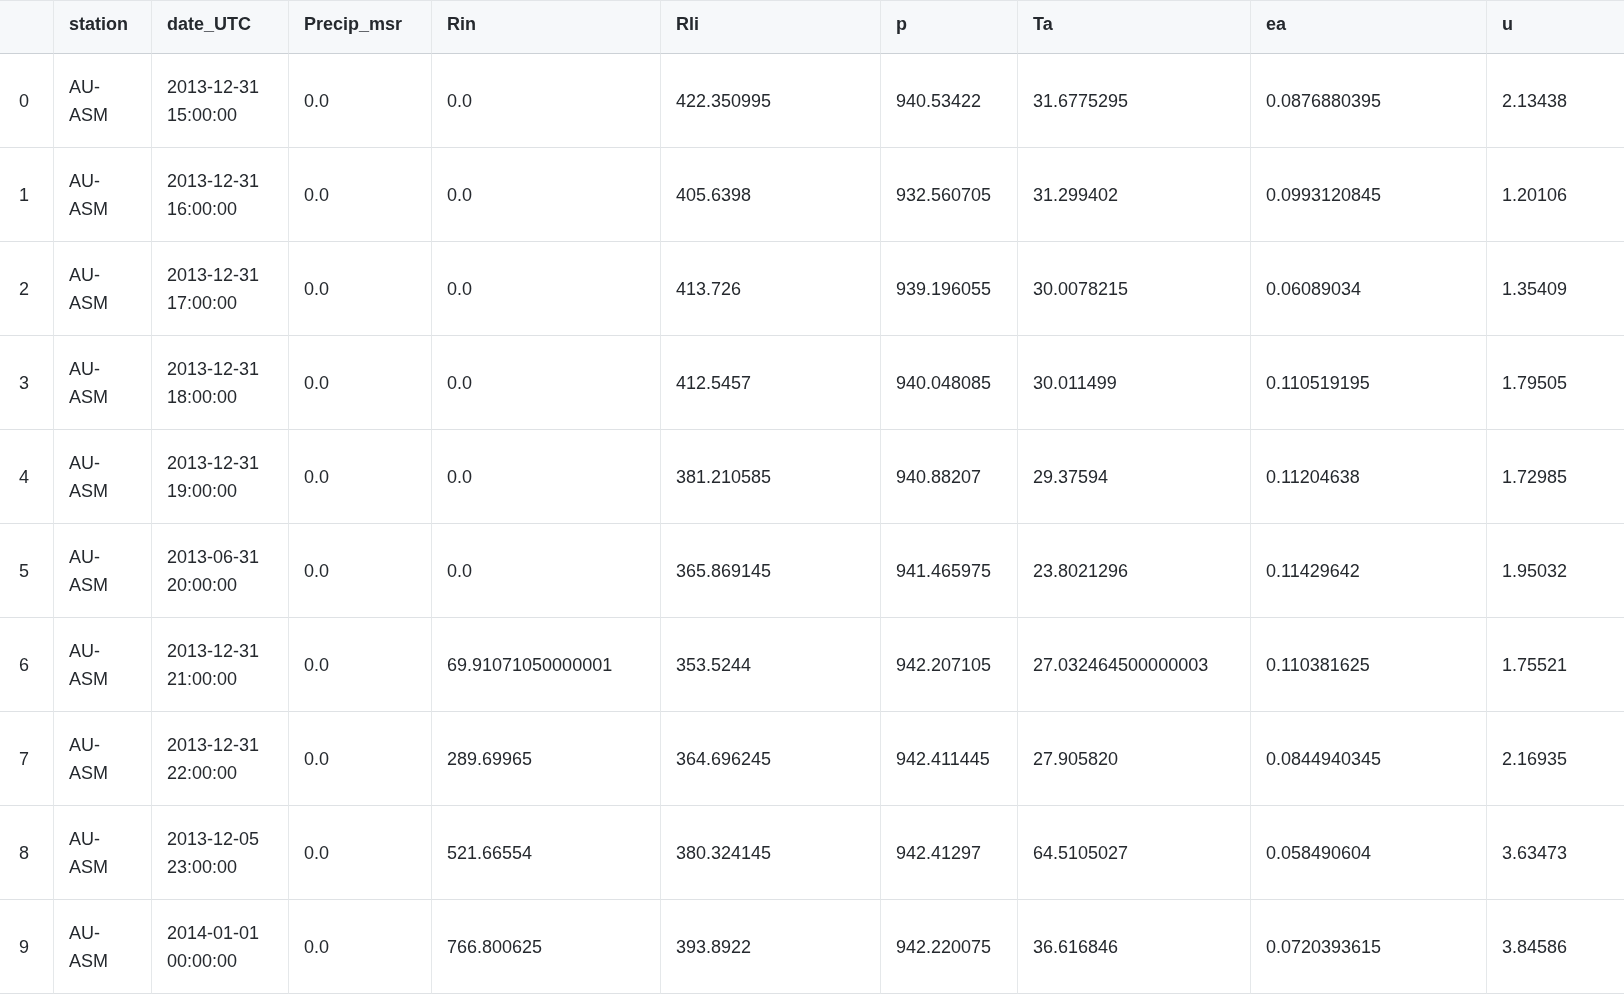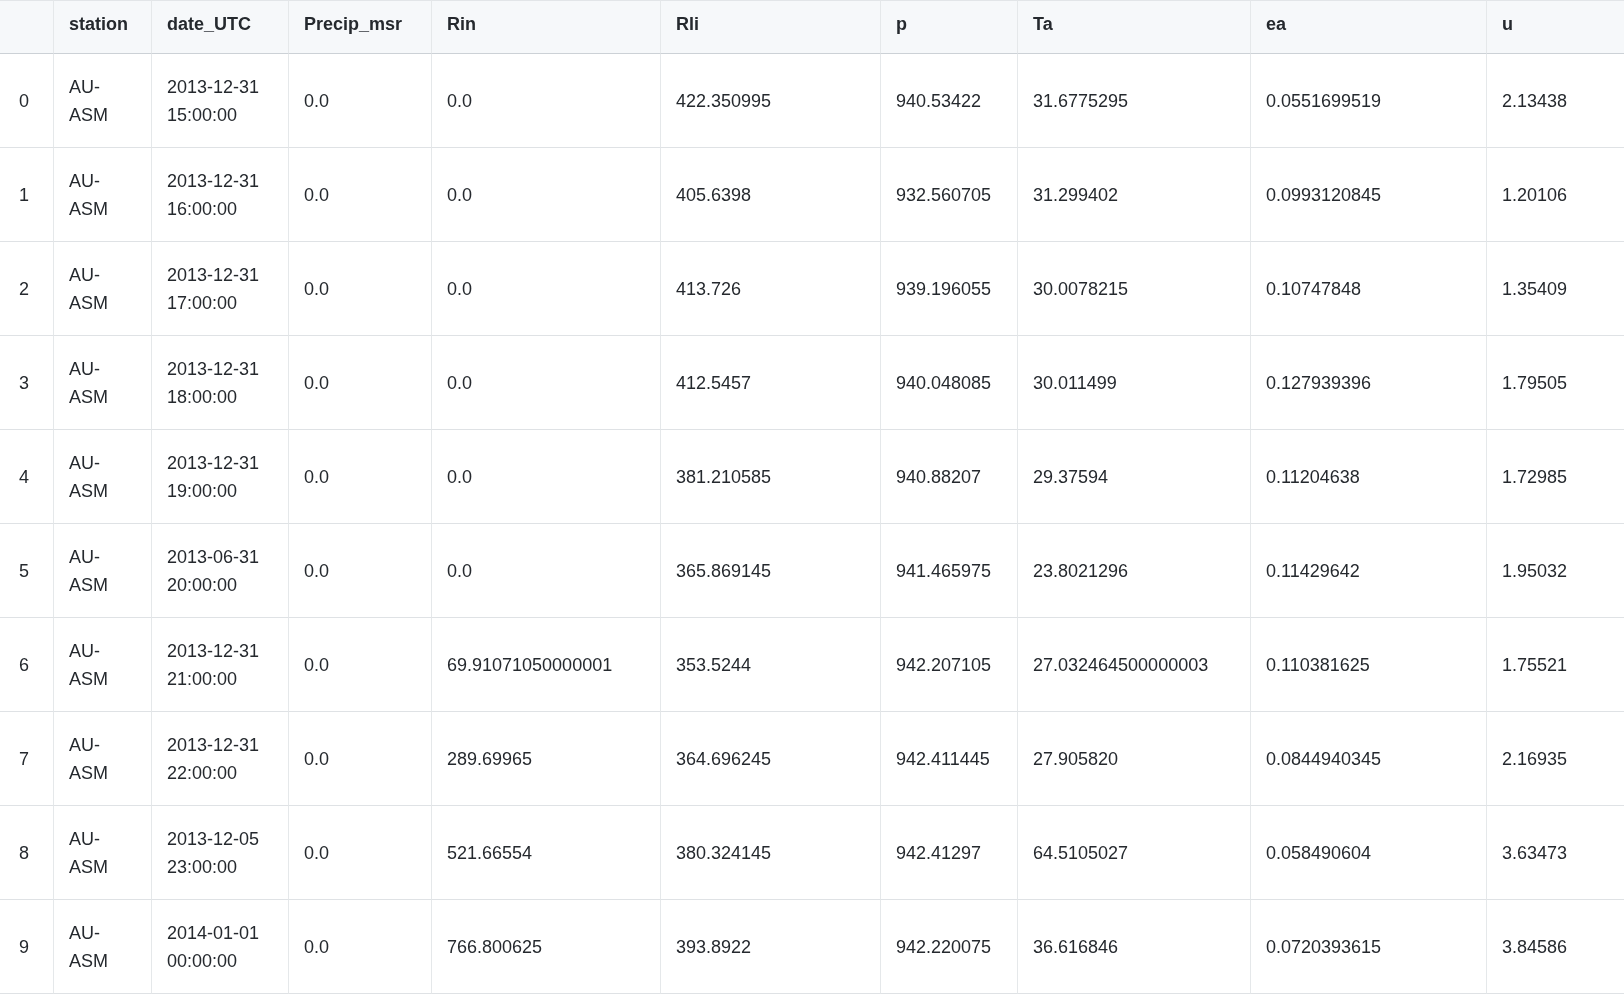--- a/index.html
+++ b/index.html
@@ -107,21 +107,21 @@
 
     <tr>
           <td class="idx">0</td>
           <td>AU-ASM</td>
           <td>2013-12-31 15:00:00</td>
           <td>0.0</td>
           <td>0.0</td>
           <td>422.350995</td>
           <td>940.53422</td>
           <td>31.6775295</td>
-          <td>0.0551699519</td>
+          <td>0.0876880395</td>
           <td>2.13438</td>
         </tr>
         <tr>
           <td class="idx">1</td>
           <td>AU-ASM</td>
           <td>2013-12-31 16:00:00</td>
           <td>0.0</td>
           <td>0.0</td>
           <td>405.6398</td>
           <td>932.560705</td>
@@ -131,33 +131,33 @@
         </tr>
         <tr>
           <td class="idx">2</td>
           <td>AU-ASM</td>
           <td>2013-12-31 17:00:00</td>
           <td>0.0</td>
           <td>0.0</td>
           <td>413.726</td>
           <td>939.196055</td>
           <td>30.0078215</td>
-          <td>0.10747848</td>
+          <td>0.06089034</td>
           <td>1.35409</td>
         </tr>
         <tr>
           <td class="idx">3</td>
           <td>AU-ASM</td>
           <td>2013-12-31 18:00:00</td>
           <td>0.0</td>
           <td>0.0</td>
           <td>412.5457</td>
           <td>940.048085</td>
           <td>30.011499</td>
-          <td>0.127939396</td>
+          <td>0.110519195</td>
           <td>1.79505</td>
         </tr>
         <tr>
           <td class="idx">4</td>
           <td>AU-ASM</td>
           <td>2013-12-31 19:00:00</td>
           <td>0.0</td>
           <td>0.0</td>
           <td>381.210585</td>
           <td>940.88207</td>

